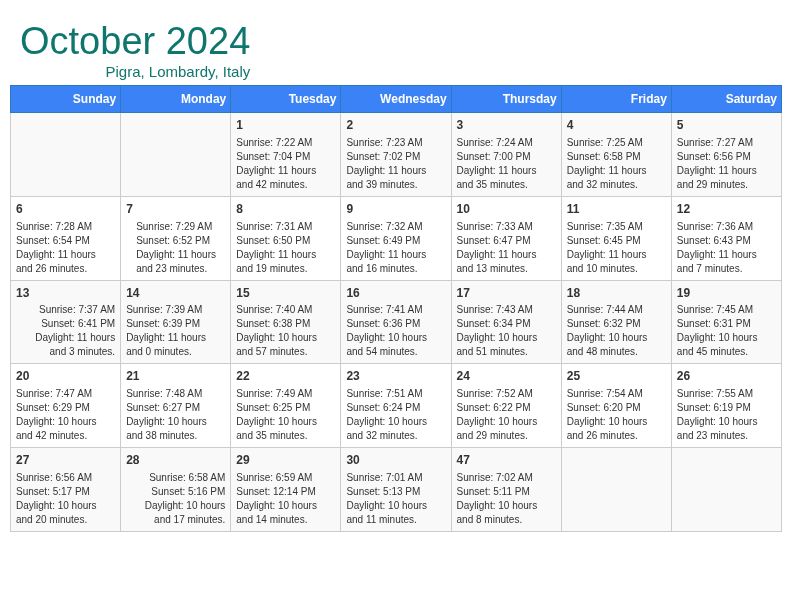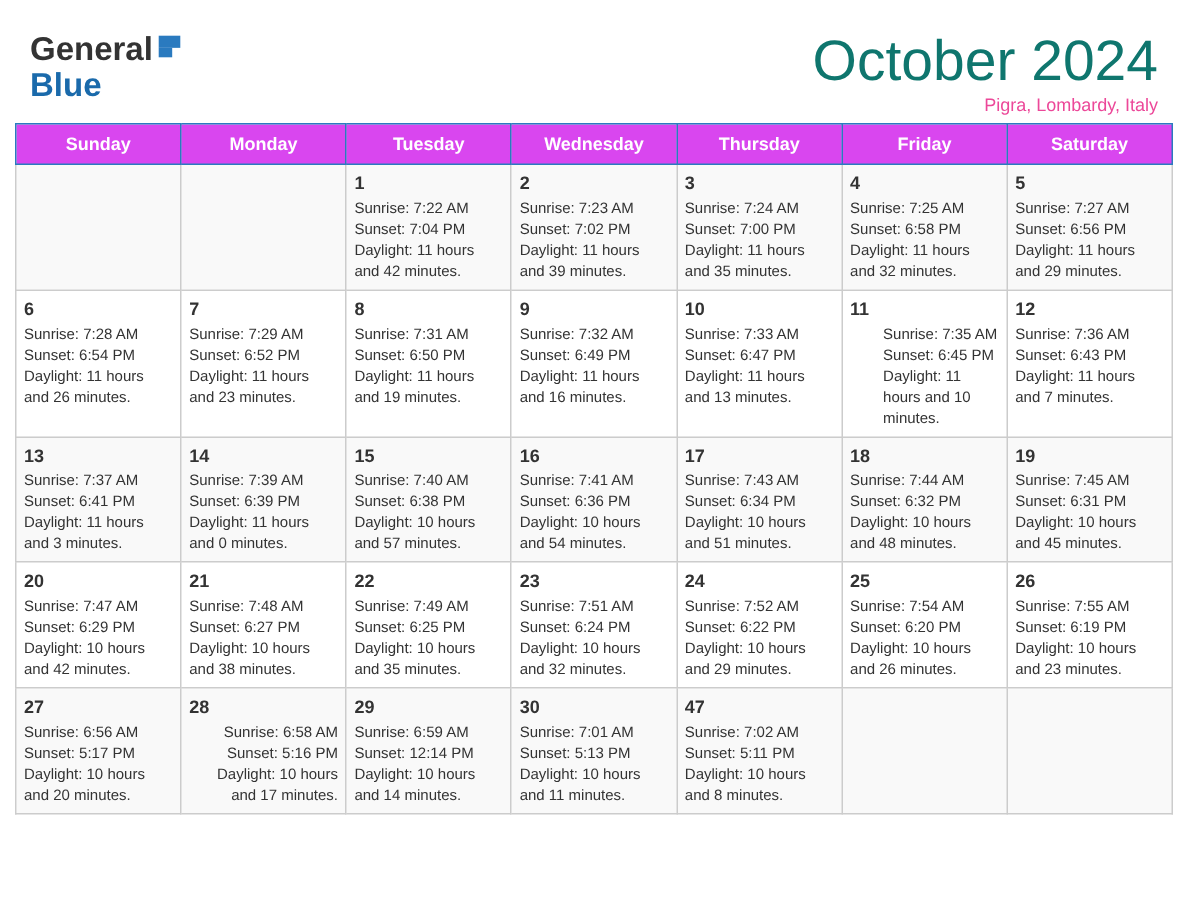--- a/index.html
+++ b/index.html
@@ -35,34 +35,34 @@
     }
     .title-area {
       text-align: right;
     }
     .title-area h1 {
       font-size: 38px;
       color: #0f766e;
       font-weight: 300;
     }
     .title-area h2 {
-      font-size: 12px;
-      color: #ec4899;
+      font-size: 15px;
+      color: #0f766e;
       font-weight: normal;
     }
     table {
       width: 100%;
       border-collapse: collapse;
       font-size: 11px;
     }
     thead th {
-      background-color: #d946ef;
+      background-color: #3b82f6;
       color: white;
-      padding: 6px 20px;
-      text-align: center;
+      padding: 6px 4px;
+      text-align: right;
       font-size: 12px;
       font-weight: bold;
       border: 1px solid #2a7abf;
     }
     tbody td {
       border: 1px solid #ccc;
       padding: 4px 5px;
       vertical-align: top;
       width: calc(100% / 7);
       height: 80px;
@@ -83,33 +83,20 @@
     }
     .cell-content {
       font-size: 10px;
       color: #333;
     }
   </style>
 </head>
 <body>
 
 <div class="header">
-  <div class="logo">
-    <div>
-      <div class="logo-text">
-        <span class="logo-general">General</span><svg class="logo-icon" viewBox="0 0 20 20">
-            <polygon points="2,2 18,2 18,11 2,11" fill="#2a7abf"></polygon>
-            <polygon points="2,11 12,11 12,18 2,18" fill="#2a7abf"></polygon>
-          </svg>
-      </div>
-      <div class="logo-text">
-        <span class="logo-blue">Blue</span>
-      </div>
-    </div>
-  </div>
   <div class="title-area">
     <h1>October 2024</h1>
     <h2>Pigra, Lombardy, Italy</h2>
   </div>
 </div>
 
 <table>
   <thead>
     <tr>
     <th>Sunday</th>
@@ -158,21 +145,21 @@
       </tr>
       <tr>
         <td>
           <span class="day-num">6</span>
           <div class="cell-content" style="white-space: pre-wrap;">Sunrise: 7:28 AM
 Sunset: 6:54 PM
 Daylight: 11 hours and 26 minutes.</div>
         </td>
         <td>
           <span class="day-num">7</span>
-          <div class="cell-content" style="white-space: pre-wrap;">Sunrise: 7:29 AM
+          <div class="cell-content" style="white-space: pre-wrap; margin-left: 10px;">Sunrise: 7:29 AM
 Sunset: 6:52 PM
 Daylight: 11 hours and 23 minutes.</div>
         </td>
         <td>
           <span class="day-num">8</span>
           <div class="cell-content" style="white-space: pre-wrap;">Sunrise: 7:31 AM
 Sunset: 6:50 PM
 Daylight: 11 hours and 19 minutes.</div>
         </td>
         <td>
@@ -182,35 +169,35 @@
 Daylight: 11 hours and 16 minutes.</div>
         </td>
         <td>
           <span class="day-num">10</span>
           <div class="cell-content" style="white-space: pre-wrap;">Sunrise: 7:33 AM
 Sunset: 6:47 PM
 Daylight: 11 hours and 13 minutes.</div>
         </td>
         <td>
           <span class="day-num">11</span>
-          <div class="cell-content" style="white-space: pre-wrap; margin-left: 22px;">Sunrise: 7:35 AM
+          <div class="cell-content" style="white-space: pre-wrap;">Sunrise: 7:35 AM
 Sunset: 6:45 PM
 Daylight: 11 hours and 10 minutes.</div>
         </td>
         <td>
           <span class="day-num">12</span>
           <div class="cell-content" style="white-space: pre-wrap;">Sunrise: 7:36 AM
 Sunset: 6:43 PM
 Daylight: 11 hours and 7 minutes.</div>
         </td>
       </tr>
       <tr>
         <td>
           <span class="day-num">13</span>
-          <div class="cell-content" style="white-space: pre-wrap;">Sunrise: 7:37 AM
+          <div class="cell-content" style="white-space: pre-wrap; text-align: right;">Sunrise: 7:37 AM
 Sunset: 6:41 PM
 Daylight: 11 hours and 3 minutes.</div>
         </td>
         <td>
           <span class="day-num">14</span>
           <div class="cell-content" style="white-space: pre-wrap;">Sunrise: 7:39 AM
 Sunset: 6:39 PM
 Daylight: 11 hours and 0 minutes.</div>
         </td>
         <td>

